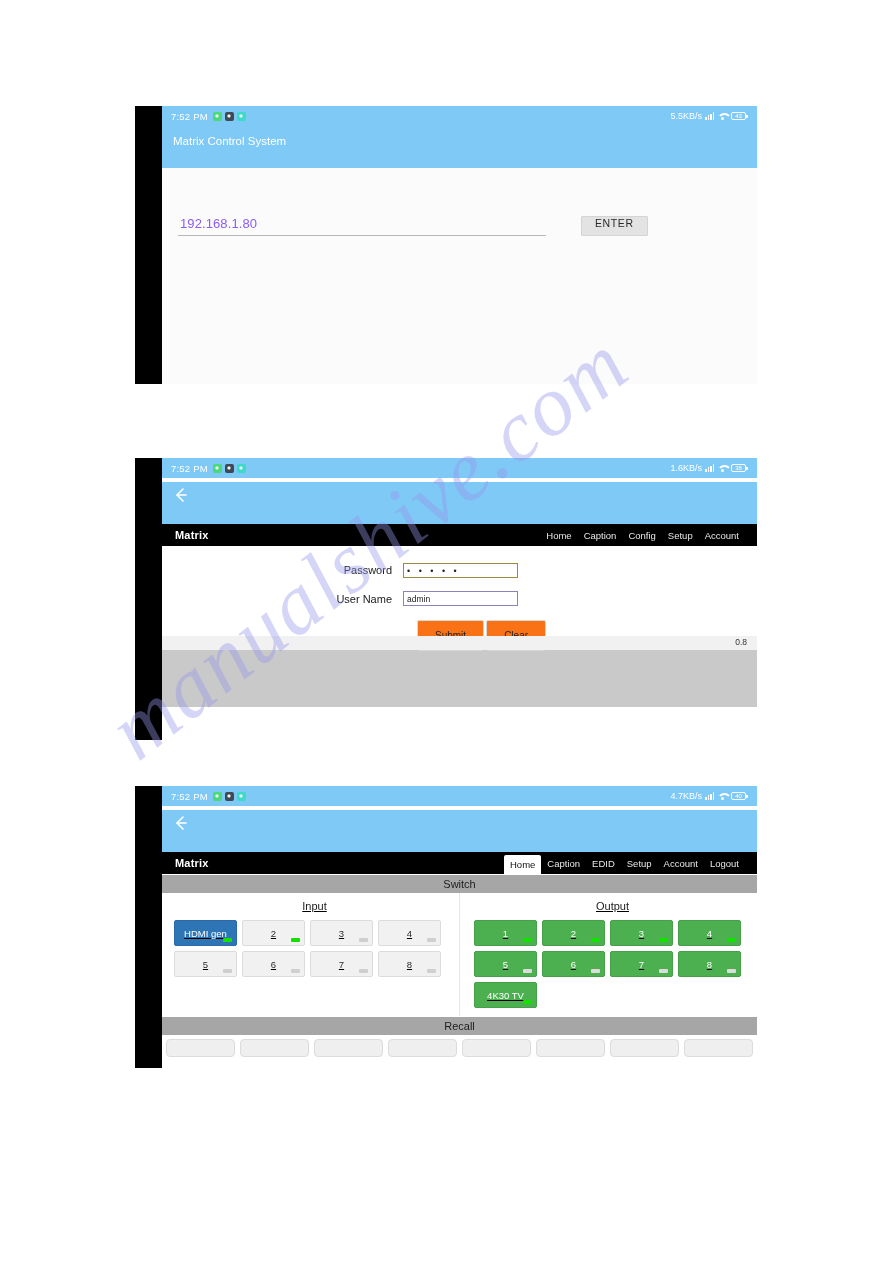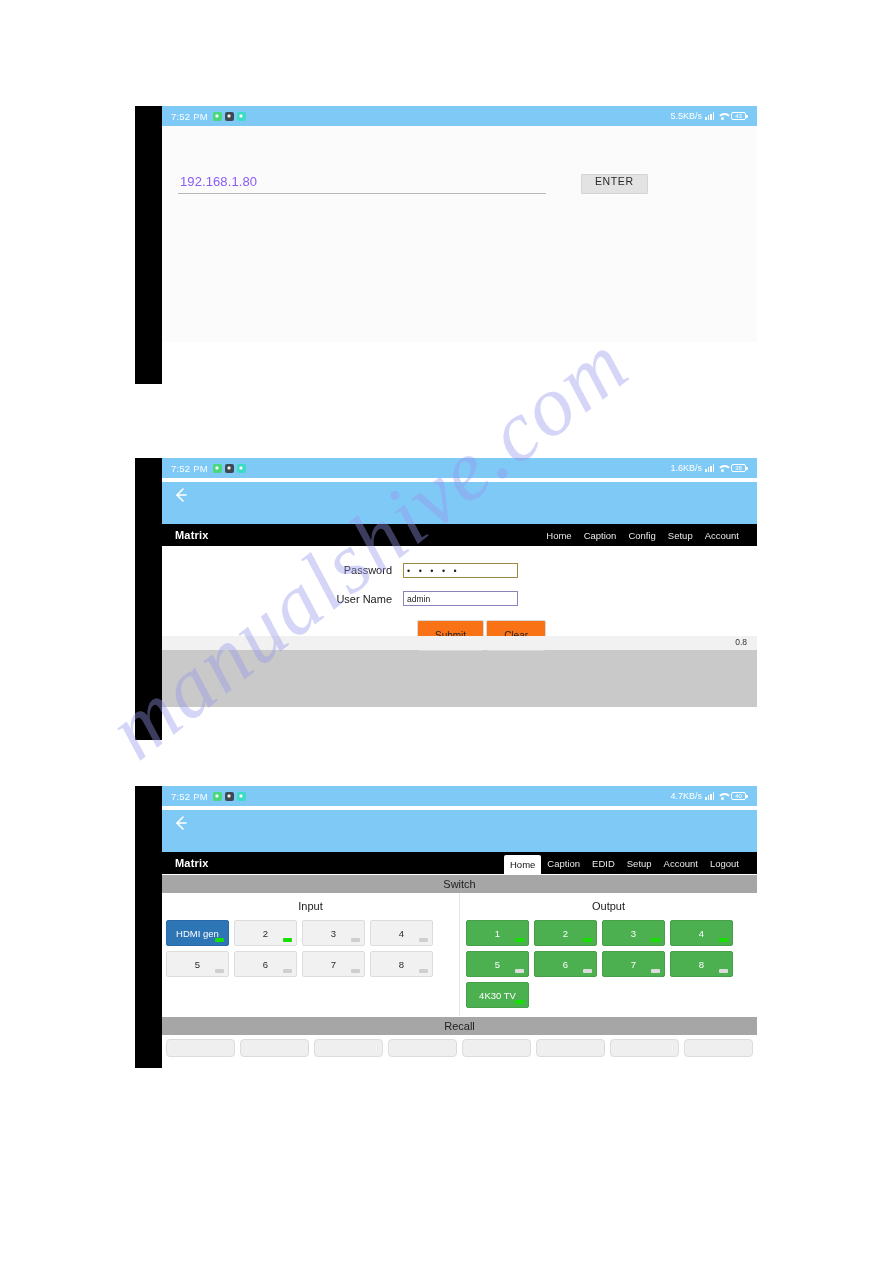--- a/index.html
+++ b/index.html
@@ -339,21 +339,22 @@
     padding: 3px 0;
     border-top: 1px solid #ffffff;
   }
   .switch-area {
     display: flex;
     background: #ffffff;
     padding: 0;
   }
   .switch-col {
     flex: 1;
-    padding: 5px 0 8px 0;
+    padding: 5px 0 8px 8px;
+    text-decoration: underline;
   }
   .switch-col.inputs { border-right: 1px solid #e6e6e6; }
   .col-title {
     text-align: center;
     font-size: 11px;
     color: #1b1b1b;
     margin: 2px 0 8px 0;
   }
   .btn-grid {
     display: flex;
@@ -446,20 +447,23 @@
             <b></b>
             <b></b>
             <b></b>
             <b></b>
           </span>
         <span class="sb-wifi"></span>
         <span class="sb-batt">43</span>
       </span>
     </div>
 
+    <div class="bluehead">
+      <div class="bluehead-title">Matrix Control System</div>
+    </div>
 
     <div class="ip-area">
       <div class="ip-row">
         <div class="ip-field" placeholder="IP Address">192.168.1.80</div>
         <div class="ip-enter">ENTER</div>
       </div>
     </div>
 
   </div>
 </div>

